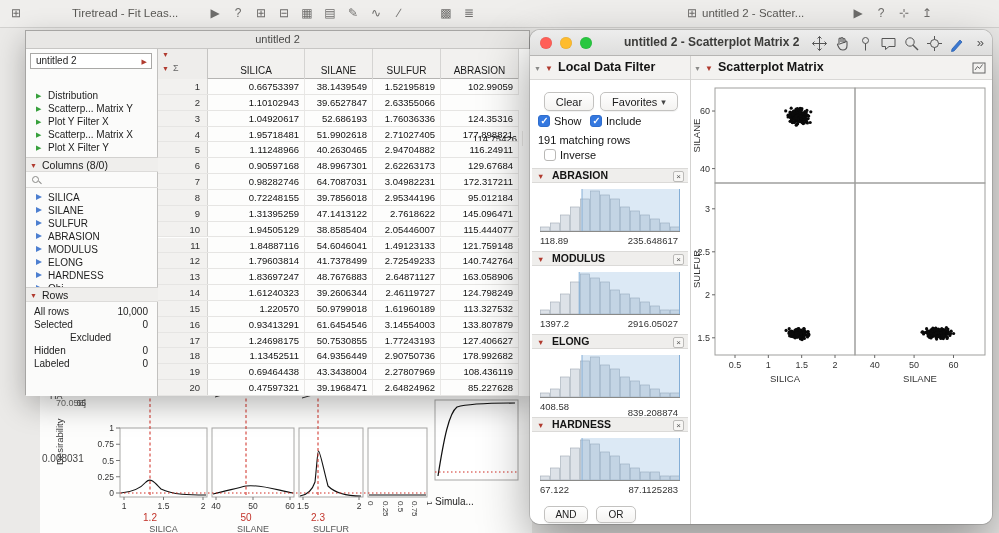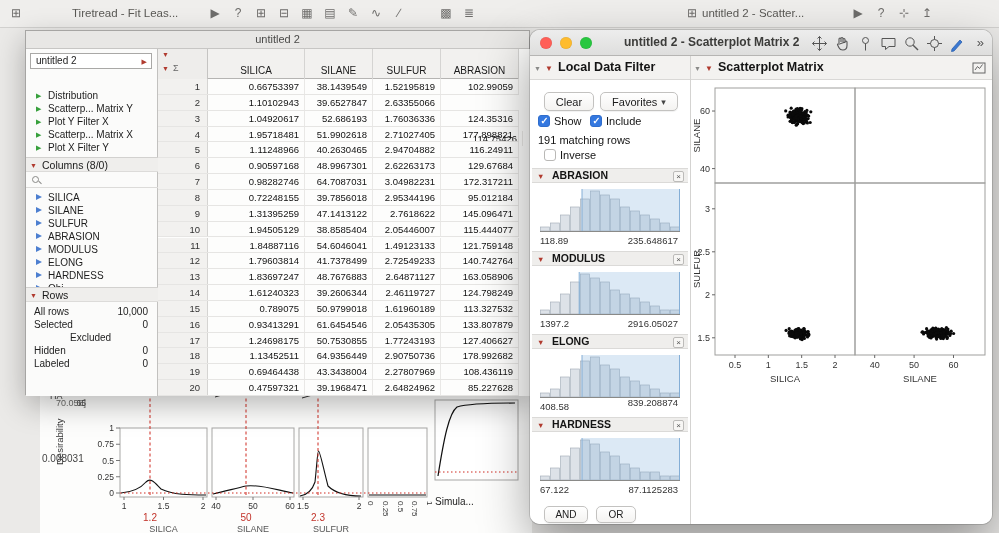--- a/index.html
+++ b/index.html
@@ -344,30 +344,30 @@
         </div>
         <div class="tr-row" style="top: 206.05px;">
           <div class="tr-num">14</div>
           <div class="tr-cell" style="left: 50px; width: 97px;">1.61240323</div>
           <div class="tr-cell" style="left: 147px; width: 68px;">39.2606344</div>
           <div class="tr-cell" style="left: 215px; width: 68px;">2.46119727</div>
           <div class="tr-cell" style="left: 283px; width: 78px;">124.798249</div>
         </div>
         <div class="tr-row" style="top: 221.9px;">
           <div class="tr-num">15</div>
-          <div class="tr-cell" style="left: 50px; width: 97px;">0.789075</div>
+          <div class="tr-cell" style="left: 50px; width: 97px;">1.220570</div>
           <div class="tr-cell" style="left: 147px; width: 68px;">50.9799018</div>
           <div class="tr-cell" style="left: 215px; width: 68px;">1.61960189</div>
           <div class="tr-cell" style="left: 283px; width: 78px;">113.327532</div>
         </div>
         <div class="tr-row" style="top: 237.75px;">
           <div class="tr-num">16</div>
           <div class="tr-cell" style="left: 50px; width: 97px;">0.93413291</div>
           <div class="tr-cell" style="left: 147px; width: 68px;">61.6454546</div>
-          <div class="tr-cell" style="left: 215px; width: 68px;">2.05435305</div>
+          <div class="tr-cell" style="left: 215px; width: 68px;">3.14554003</div>
           <div class="tr-cell" style="left: 283px; width: 78px;">133.807879</div>
         </div>
         <div class="tr-row" style="top: 253.6px;">
           <div class="tr-num">17</div>
           <div class="tr-cell" style="left: 50px; width: 97px;">1.24698175</div>
           <div class="tr-cell" style="left: 147px; width: 68px;">50.7530855</div>
           <div class="tr-cell" style="left: 215px; width: 68px;">1.77243193</div>
           <div class="tr-cell" style="left: 283px; width: 78px;">127.406627</div>
         </div>
         <div class="tr-row" style="top: 269.45px;">
@@ -558,21 +558,21 @@
             <rect x="100.5" y="32.0" width="9.0" height="12.0" fill="#dde2e8" stroke="#a9b2bc" stroke-width="0.7"></rect>
             <rect x="110.5" y="36.0" width="9.0" height="8.0" fill="#dde2e8" stroke="#a9b2bc" stroke-width="0.7"></rect>
             <rect x="120.5" y="40.0" width="9.0" height="4.0" fill="#dde2e8" stroke="#a9b2bc" stroke-width="0.7"></rect>
             <rect x="130.5" y="40.0" width="9.0" height="4.0" fill="#dde2e8" stroke="#a9b2bc" stroke-width="0.7"></rect>
             <rect x="42" y="2" width="98" height="42" fill="rgba(130,175,220,0.28)"></rect>
             <line x1="42" y1="2" x2="42" y2="44" stroke="#84aed6"></line>
             <line x1="139.5" y1="2" x2="139.5" y2="44" stroke="#84aed6"></line>
             <line x1="0" y1="44.5" x2="140" y2="44.5" stroke="#8a8a88"></line>
           </svg></div>
         <span class="fcard-min" style="top: 345px;">408.58</span>
-        <span class="fcard-max" style="top: 341px;">839.208874</span>
+        <span class="fcard-max" style="top: 351px;">839.208874</span>
         <div class="fcard-hdr" style="top: 361px;">
           <span class="rt">▼</span>
           <span class="nm">HARDNESS</span>
           <span class="fcard-x">×</span>
         </div>
         <div class="hist" style="top: 380px;"><svg viewBox="0 0 140 46" width="140" height="46">
             <rect x="0.5" y="40.0" width="9.0" height="4.0" fill="#dde2e8" stroke="#a9b2bc" stroke-width="0.7"></rect>
             <rect x="10.5" y="32.0" width="9.0" height="12.0" fill="#dde2e8" stroke="#a9b2bc" stroke-width="0.7"></rect>
             <rect x="20.5" y="20.0" width="9.0" height="24.0" fill="#dde2e8" stroke="#a9b2bc" stroke-width="0.7"></rect>
             <rect x="30.5" y="12.0" width="9.0" height="32.0" fill="#dde2e8" stroke="#a9b2bc" stroke-width="0.7"></rect>

